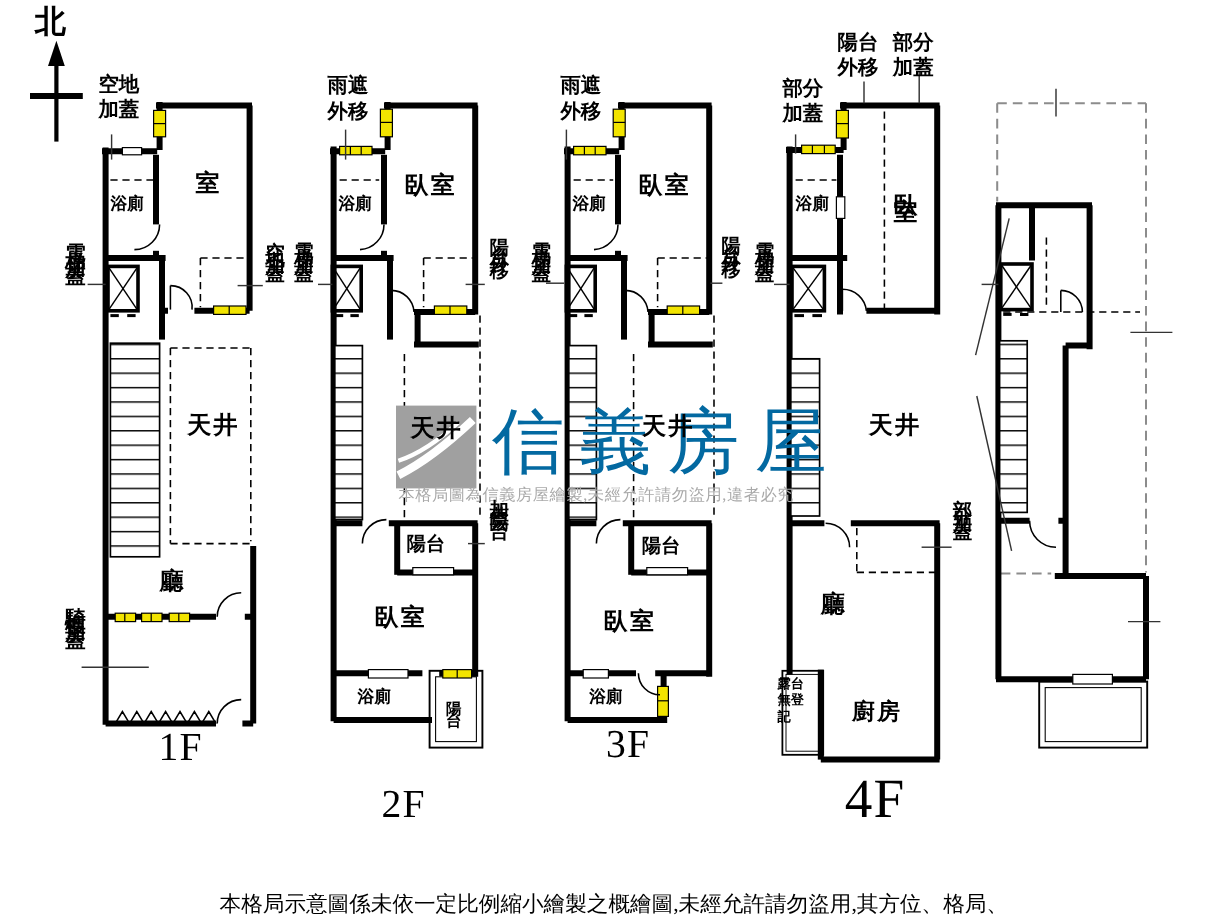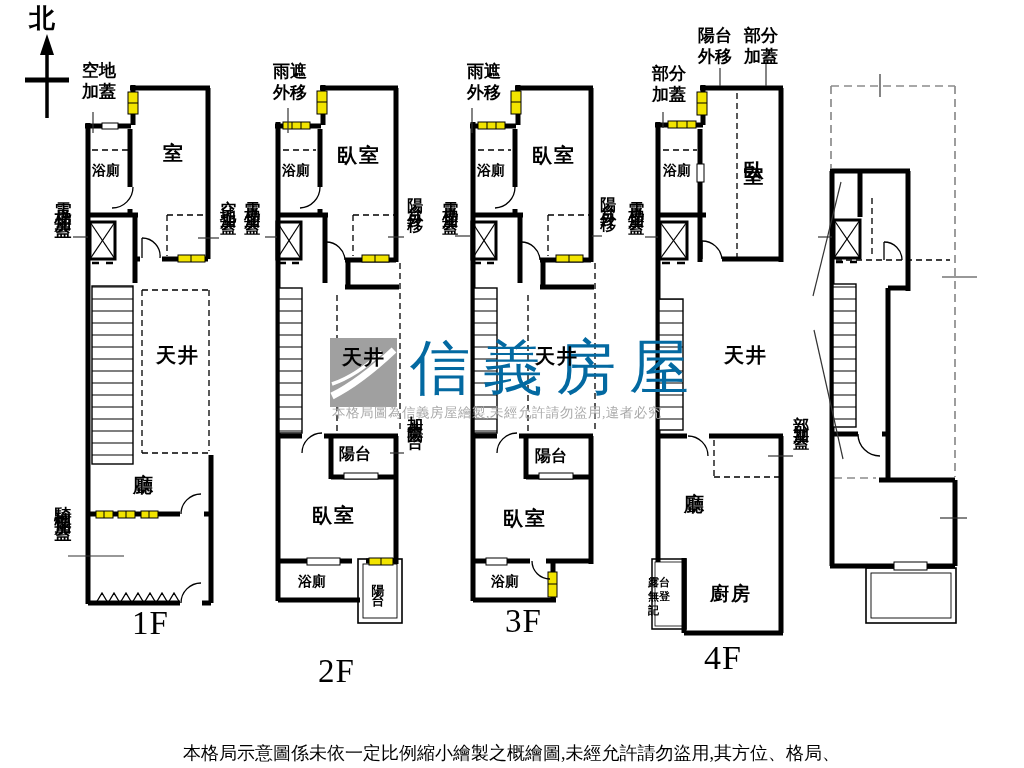--- a/index.html
+++ b/index.html
@@ -393,24 +393,24 @@
 <div class="lbl floorno" style="left:505px;top:602px;">3F</div>
 
 <div class="lbl ann17 wrap2" style="left:696px;top:25px;">陽台外移</div>
 <div class="lbl ann17 wrap2" style="left:742px;top:25px;">部分加蓋</div>
 <div class="lbl ann17 wrap2" style="left:650px;top:63px;">部分加蓋</div>
 <div class="lbl ann v" style="left:627px;top:188px;">電梯加蓋</div>
 <div class="lbl room v" style="left:742px;top:146px;">臥室</div>
 <div class="lbl room-sm" style="left:663px;top:163px;">浴廁</div>
 <div class="lbl room" style="left:724px;top:343px;">天井</div>
 <div class="lbl room" style="left:684px;top:492px;">廳</div>
-<div class="lbl tiny" style="left:648px;top:576px;">露台無登記</div>
+<div class="lbl tiny" style="left:648px;top:564px;">露台無登記</div>
 <div class="lbl room" style="left:710px;top:583px;font-size:19px;">廚房</div>
 <div class="lbl ann v" style="left:792px;top:403px;">部分加蓋</div>
-<div class="lbl floorno" style="left:704px;top:638px;font-size:34px;">4F</div>
+<div class="lbl floorno" style="left:704px;top:638px;font-size:46px;">4F</div>
 
 <div class="lbl ann v" style="left:792px;top:181px;"></div>
 <div class="lbl" style="left:835px;top:49px;font-size:19px;font-weight:600;letter-spacing:3px;"></div>
 <div class="lbl vtight" style="left:836px;top:171px;font-size:13px;font-weight:600;"></div>
 <div class="lbl room" style="left:896px;top:342px;"></div>
 <div class="lbl vtight" style="left:964px;top:216px;font-size:17px;font-weight:600;"></div>
 <div class="lbl room" style="left:866px;top:504px;"></div>
 <div class="lbl vtight" style="left:964px;top:488px;font-size:17px;font-weight:600;"></div>
 <div class="lbl" style="left:890px;top:578px;font-size:15px;font-weight:600;letter-spacing:2px;"></div>
 

